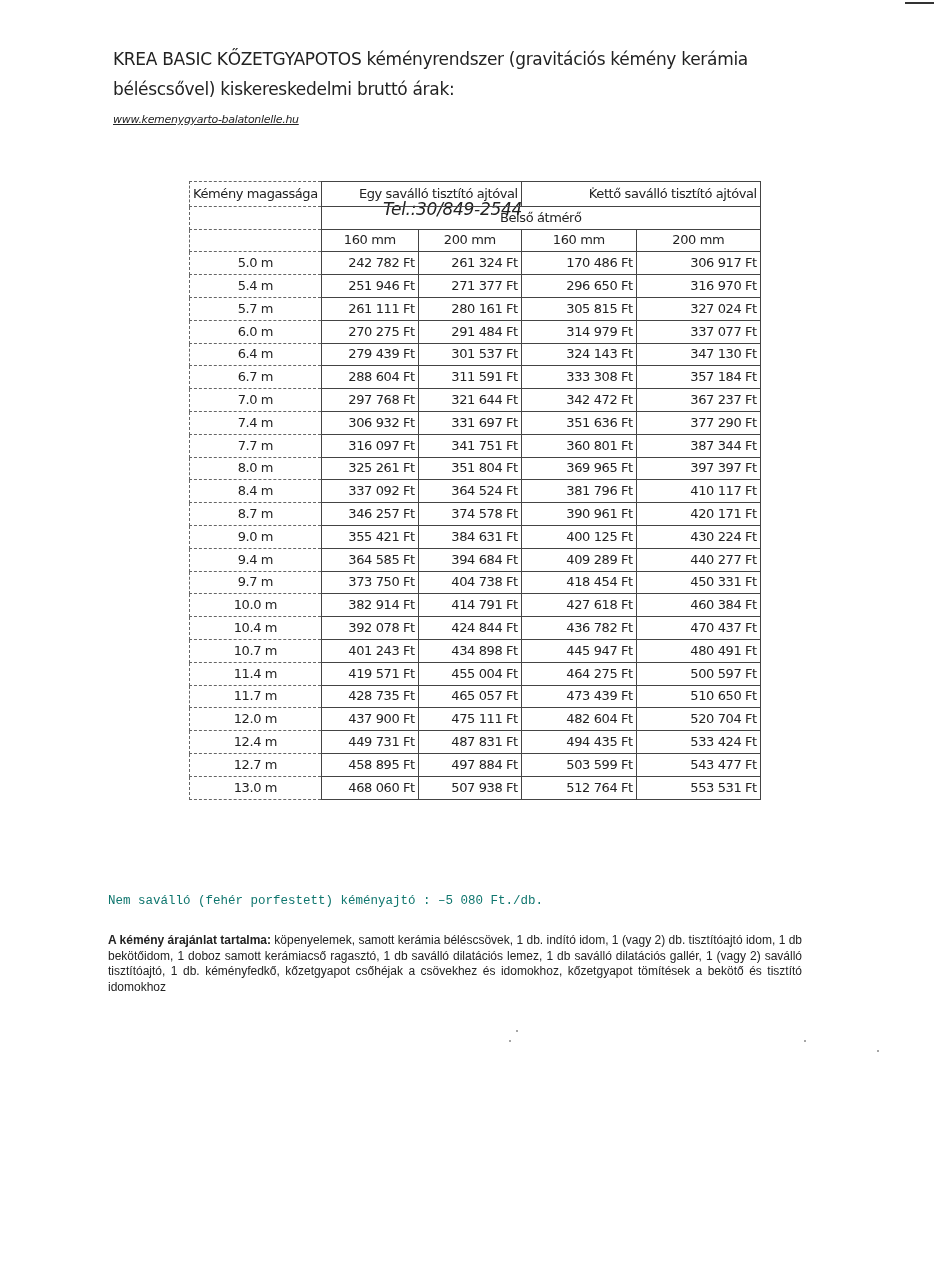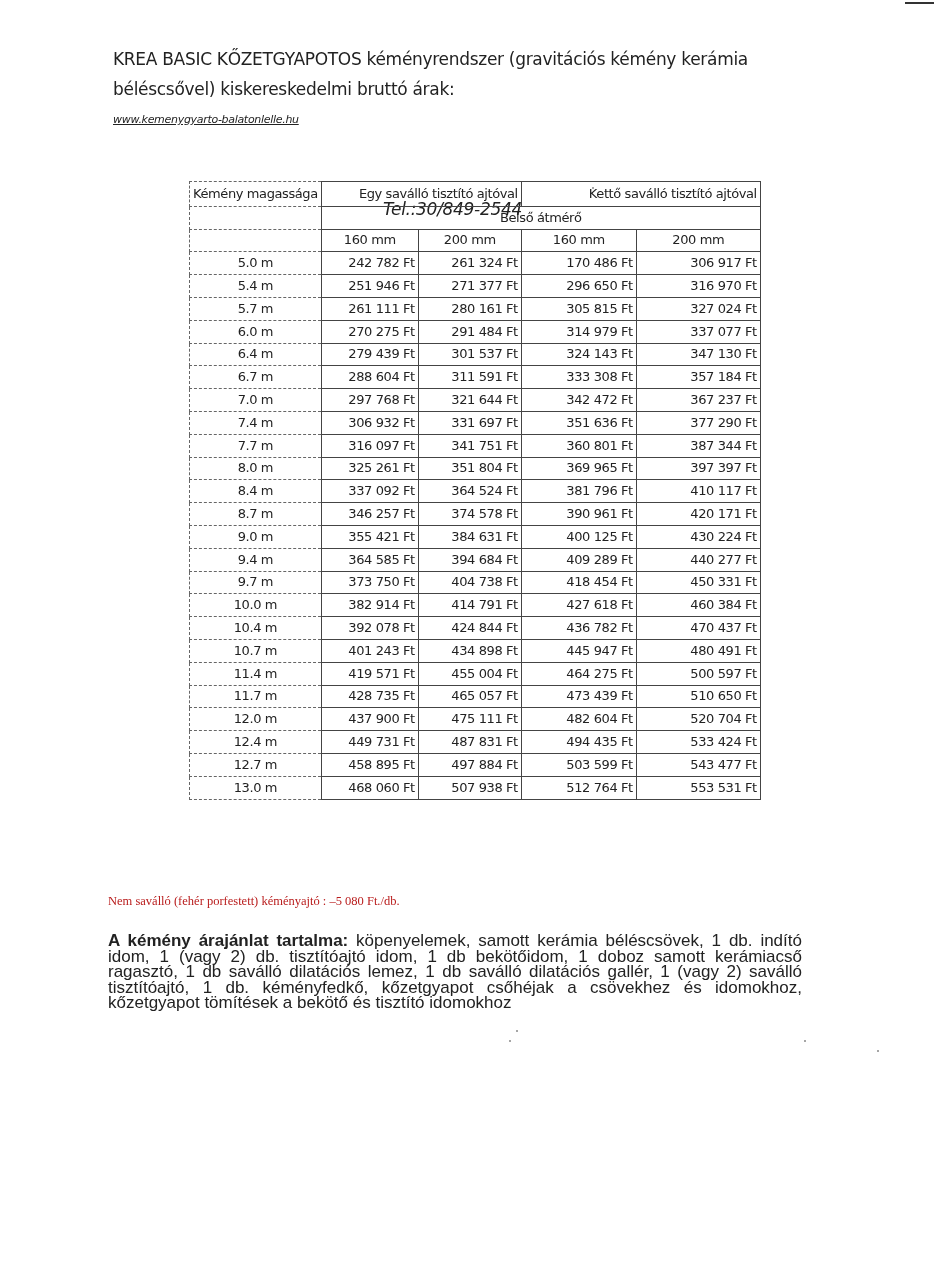--- a/index.html
+++ b/index.html
@@ -37,25 +37,25 @@
   .col-a { width: 90px; }
   .col-b { width: 96px; }
   .col-c { width: 108px; }
   .col-d { width: 117px; }
   .num { text-align: right; }
   .center { text-align: center; }
   .hdr-main td { height: 44px; text-align: right; }
   .hdr-main .col-h { text-align: left; vertical-align: top; padding-top: 2px; line-height: 20px; }
   .note {
     position: absolute; left: 108px; top: 894px;
-    font-family: Liberation Serif, serif; font-size: 12.5px; color: #b91c1c;
+    font-family: Liberation Mono, monospace; font-size: 12.5px; color: #0f766e;
   }
   .contents {
     position: absolute; left: 108px; top: 933px; width: 694px;
-    font-family: "Liberation Sans", sans-serif; font-size: 17px; line-height: 15.5px; color: #222;
+    font-family: "Liberation Sans", sans-serif; font-size: 12px; line-height: 15.5px; color: #222;
     text-align: justify;
   }
   .contents b { font-weight: bold; }
   .speck { position: absolute; width: 2px; height: 2px; background: #888; border-radius: 1px; }
 </style>
 </head>
 <body>
 
 <div class="corner-mark"></div>
 

